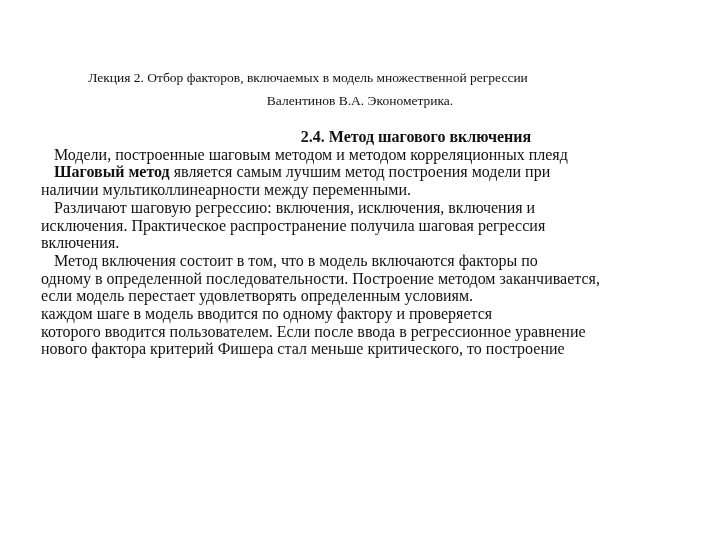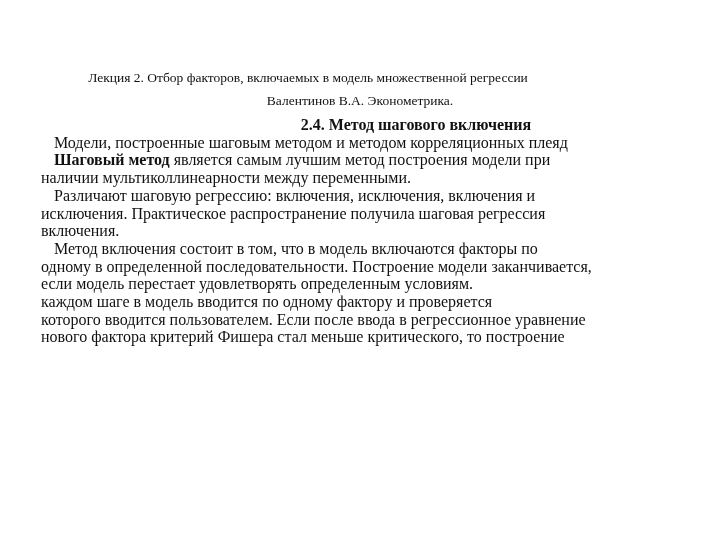--- a/index.html
+++ b/index.html
@@ -8,21 +8,21 @@
     font-family: "Liberation Serif", "DejaVu Serif", serif;
     color: #111111; position: relative; overflow: hidden;
   }
   .header {
     position: absolute; left: 0; width: 720px; text-align: center;
     font-size: 13.5px; line-height: 17px;
   }
   .header .l1 { position: absolute; top: 45px; left: 0; width: 720px; text-align:center;margin-top:47px; }
   .header .l2 { position: absolute; top: 69px; left: 0; width: 616px; text-align:center; }
   .body-text {
-    position: absolute; left: 41px; top: 116px; width: 660px;
+    position: absolute; left: 41px; top: 128px; width: 660px;
     font-size: 16px; line-height: 17.7px;
   }
   .section-title {
     text-align: center; font-weight: bold; margin-left: 90px;
   }
   .line { white-space: nowrap; display: block; }
   .indent { padding-left: 13px; }
   b { font-weight: bold; }
 </style>
 </head>
@@ -35,18 +35,18 @@
 
 <div class="body-text">
   <div class="line section-title">2.4. Метод шагового включения</div>
   <span class="line indent">Модели, построенные шаговым методом и методом корреляционных плеяд</span>
   <span class="line indent"><b>Шаговый метод</b><span> является самым лучшим метод построения модели при</span></span>
   <span class="line">наличии мультиколлинеарности между переменными.</span>
   <span class="line indent">Различают шаговую регрессию: включения, исключения, включения и</span>
   <span class="line">исключения. Практическое распространение получила шаговая регрессия</span>
   <span class="line">включения.</span>
   <span class="line indent">Метод включения состоит в том, что в модель включаются факторы по</span>
-  <span class="line">одному в определенной последовательности. Построение модели заканчивается,</span>
+  <span class="line">одному в определенной последовательности. Построение методом заканчивается,</span>
   <span class="line">если модель перестает удовлетворять определенным условиям.</span>
   <span class="line">каждом шаге в модель вводится по одному фактору и проверяется</span>
   <span class="line">которого вводится пользователем. Если после ввода в регрессионное уравнение</span>
   <span class="line">нового фактора критерий Фишера стал меньше критического, то построение</span>
 </div>
 
 </body></html>

